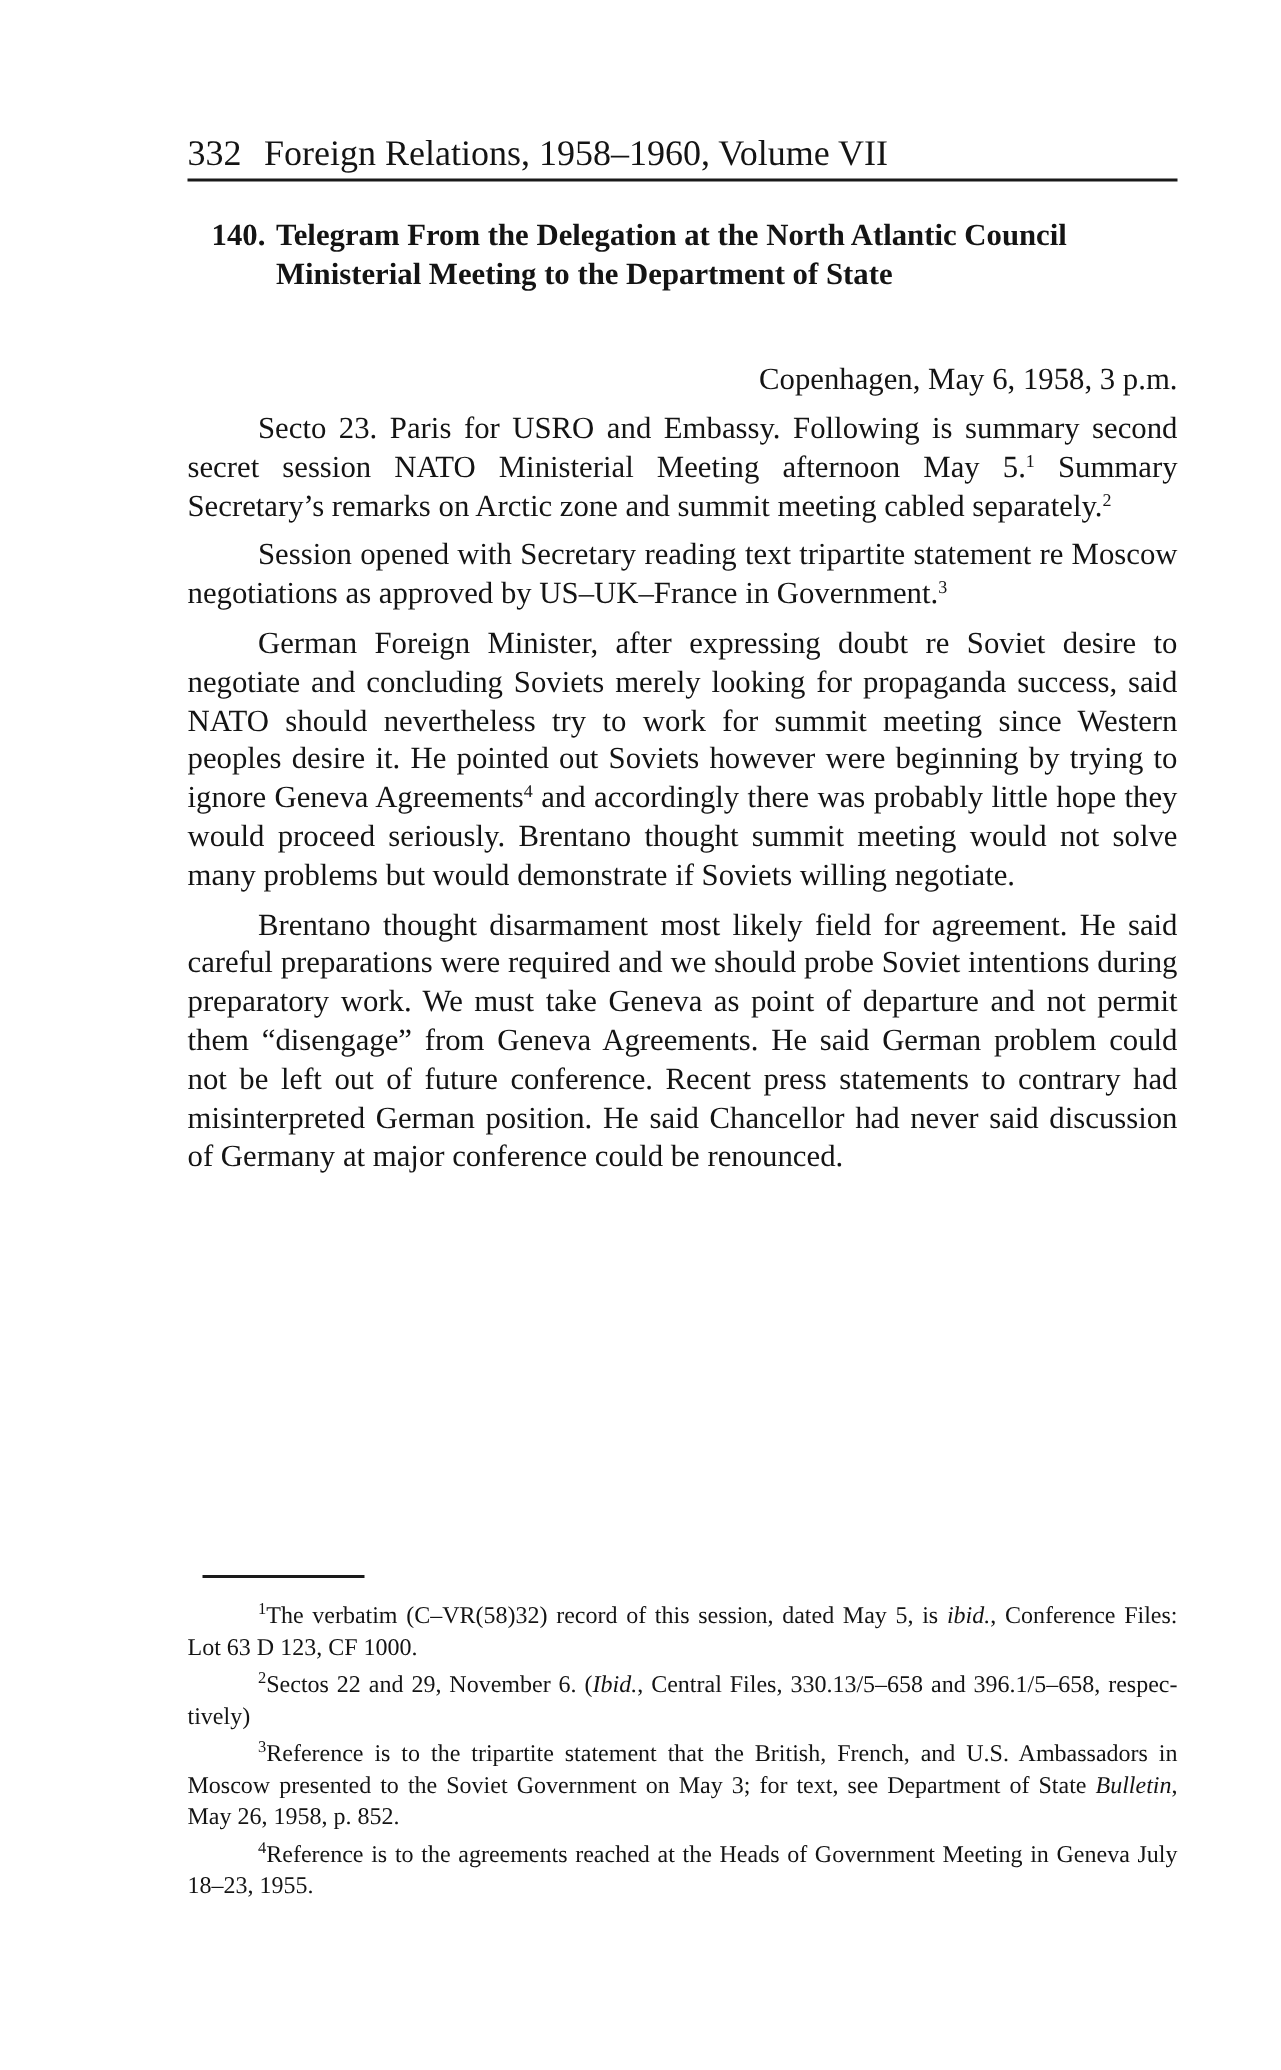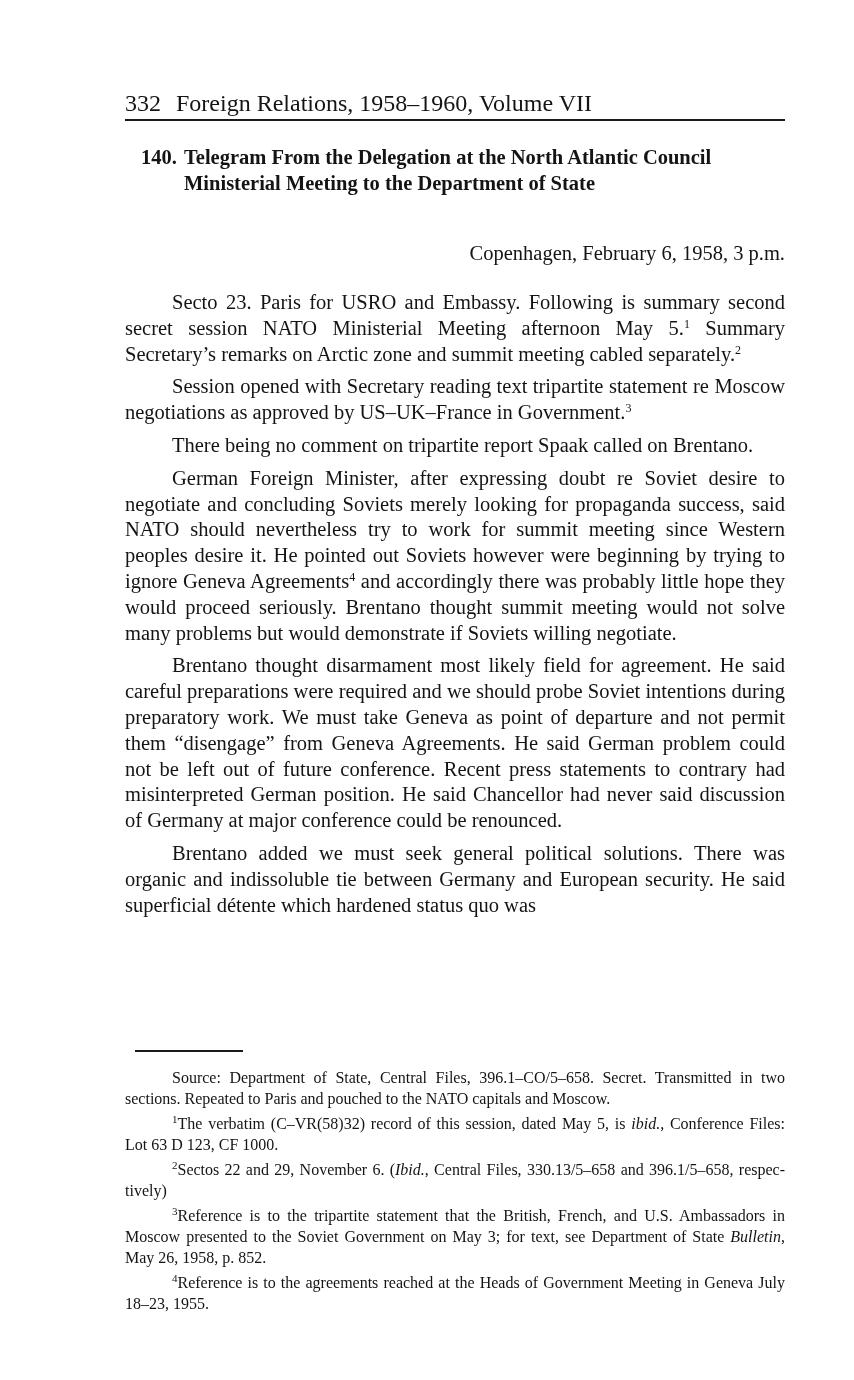--- a/index.html
+++ b/index.html
@@ -63,21 +63,21 @@
     .dateline {
       position: absolute;
       top: 240px;
       right: 0;
       font-size: 20.5px;
       line-height: 26px;
       text-align: right;
     }
     .body-text {
       position: absolute;
-      top: 290px;
+      top: 274px;
       left: 0;
       width: 660px;
       font-size: 20.5px;
       line-height: 25.8px;
       font-family: Liberation Serif, serif;
     }
     .body-text p {
       margin: 0 0 7px 0;
       text-indent: 47px;
       text-align: justify;
@@ -124,34 +124,31 @@
     <span class="pg">332</span>
     <span>Foreign Relations, 1958–1960, Volume VII</span>
   </div>
   <div class="head-rule"></div>
 
   <div class="doc-title">
     <span class="num">140.</span>
     <span class="text">Telegram From the Delegation at the North Atlantic Council Ministerial Meeting to the Department of State</span>
   </div>
 
-  <div class="dateline">Copenhagen, February 6, 1958, 3 p.m.</div>
+  <div class="dateline">Copenhagen, May 6, 1958, 3 p.m.</div>
 
   <div class="body-text" id="body-text">
       <p><span>Secto 23. Paris for USRO and Embassy. Following is summary sec­ond secret session NATO Ministerial Meeting afternoon May 5.</span><sup>1</sup><span> Sum­mary Secretary’s remarks on Arctic zone and summit meeting cabled separately.</span><sup>2</sup></p>
       <p><span>Session opened with Secretary reading text tripartite statement re Moscow negotiations as approved by US–UK–France in Government.</span><sup>3</sup></p>
-      <p><span>There being no comment on tripartite report Spaak called on Bren­tano.</span></p>
       <p><span>German Foreign Minister, after expressing doubt re Soviet desire to negotiate and concluding Soviets merely looking for propaganda suc­cess, said NATO should nevertheless try to work for summit meeting since Western peoples desire it. He pointed out Soviets however were beginning by trying to ignore Geneva Agreements</span><sup>4</sup><span> and accordingly there was probably little hope they would proceed seriously. Brentano thought summit meeting would not solve many problems but would demonstrate if Soviets willing negotiate.</span></p>
       <p><span>Brentano thought disarmament most likely field for agreement. He said careful preparations were required and we should probe Soviet in­tentions during preparatory work. We must take Geneva as point of de­parture and not permit them “disengage” from Geneva Agreements. He said German problem could not be left out of future conference. Recent press statements to contrary had misinterpreted German position. He said Chancellor had never said discussion of Germany at major confer­ence could be renounced.</span></p>
-      <p><span>Brentano added we must seek general political solutions. There was organic and indissoluble tie between Germany and European secu­rity. He said superficial détente which hardened status quo was</span></p>
     </div>
 
   <div class="fn-rule"></div>
 
   <div class="footnotes" id="footnotes">
-      <p><span>Source: Department of State, Central Files, 396.1–CO/5–658. Secret. Transmitted in two sections. Repeated to Paris and pouched to the NATO capitals and Moscow.</span></p>
       <p><sup>1</sup><span>The verbatim (C–VR(58)32) record of this session, dated May 5, is </span><em>ibid.</em><span>, Conference Files: Lot 63 D 123, CF 1000.</span></p>
       <p><sup>2</sup><span>Sectos 22 and 29, November 6. (</span><em>Ibid.</em><span>, Central Files, 330.13/5–658 and 396.1/5–658, respec­tively)</span></p>
       <p><sup>3</sup><span>Reference is to the tripartite statement that the British, French, and U.S. Ambassa­dors in Moscow presented to the Soviet Government on May 3; for text, see Department of State </span><em>Bulletin</em><span>, May 26, 1958, p. 852.</span></p>
       <p><sup>4</sup><span>Reference is to the agreements reached at the Heads of Government Meeting in Ge­neva July 18–23, 1955.</span></p>
     </div>
 
 </div>
 
 </body></html>

